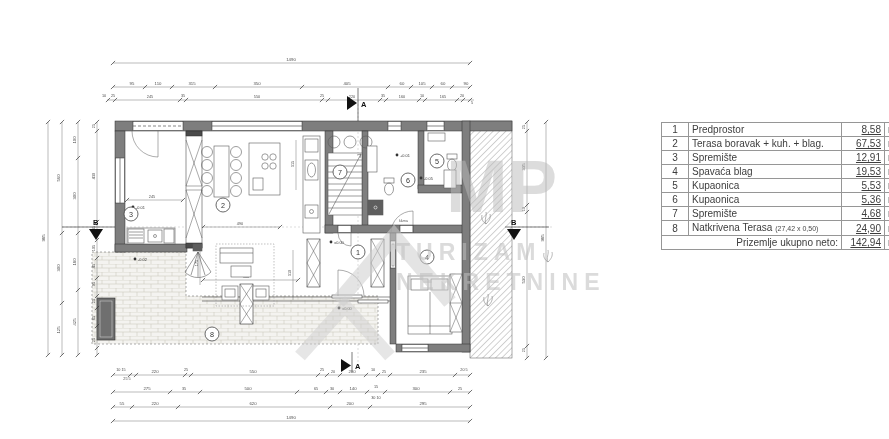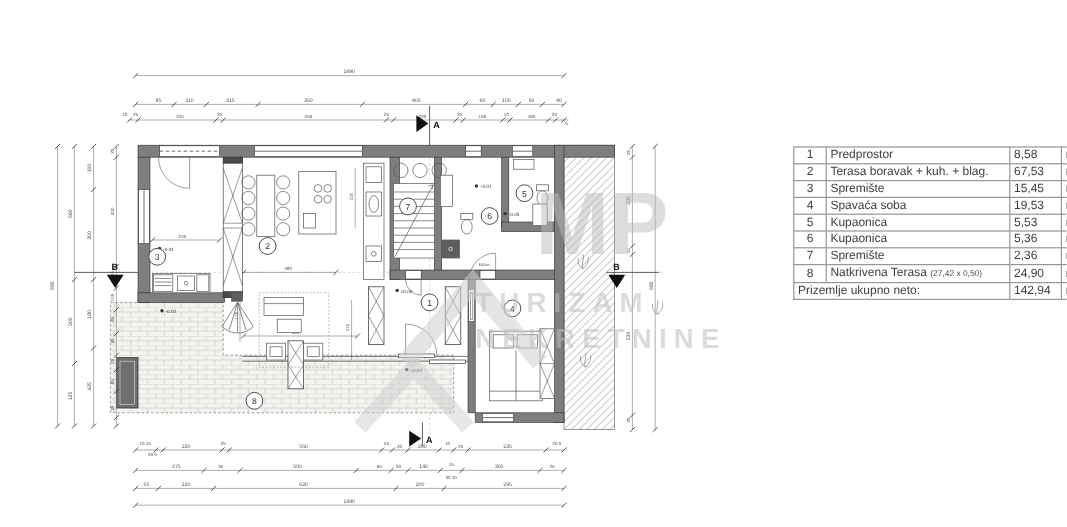--- a/index.html
+++ b/index.html
@@ -6,23 +6,23 @@
   #page{position:relative;width:889px;height:439px;background:#ffffff;overflow:hidden;
         font-family:"Liberation Sans",sans-serif;}
   svg{font-family:"Liberation Sans",sans-serif;}
   
   .table-wrap{position:absolute;left:661px;top:122px;width:224px;}
   table.areas{border-collapse:collapse;width:100%;table-layout:fixed;background:#fff;}
   table.areas td{border:1px solid #969696;font-size:10px;height:13px;padding:0 3px;
                  color:#3d3d3d;white-space:nowrap;overflow:hidden;line-height:13px;}
   td.c-num{text-align:center;width:20px;}
   td.c-name{width:146px;}
-  td.c-area{width:36px;text-align:left;}
+  td.c-area{width:36px;text-align:right;text-decoration:underline;}
   td.c-unit{width:20px;font-size:9px;}
-  td.c-total{}
+  td.c-total{text-align:right;}
   .note{font-size:7px;color:#4a4a4a;}
   
   .dim{font-size:4.3px;fill:#4d4d4d;}
   .dimS{font-size:3.8px;fill:#4d4d4d;}
   .lvl{font-size:3.9px;fill:#3a3a3a;}
   .roomnum{font-size:7.2px;fill:#333;}
   .sect{font-size:7.5px;fill:#111;font-weight:bold;}
   .tiny{font-size:3.5px;fill:#555;}
   .wmBig{font-size:74px;font-weight:bold;fill:rgba(185,185,185,0.5);}
   .wmTxt{font-size:23px;font-weight:bold;fill:rgba(190,190,190,0.55);letter-spacing:6px;}
@@ -503,45 +503,45 @@
       </tr>
       <tr>
         <td class="c-num">2</td>
         <td class="c-name">Terasa boravak + kuh. + blag.</td>
         <td class="c-area">67,53</td>
         <td class="c-unit">m²</td>
       </tr>
       <tr>
         <td class="c-num">3</td>
         <td class="c-name">Spremište</td>
-        <td class="c-area">15,45</td>
+        <td class="c-area">12,91</td>
         <td class="c-unit">m²</td>
       </tr>
       <tr>
         <td class="c-num">4</td>
-        <td class="c-name">Spavaća soba</td>
+        <td class="c-name">Spavaća blag</td>
         <td class="c-area">19,53</td>
         <td class="c-unit">m²</td>
       </tr>
       <tr>
         <td class="c-num">5</td>
         <td class="c-name">Kupaonica</td>
         <td class="c-area">5,53</td>
         <td class="c-unit">m²</td>
       </tr>
       <tr>
         <td class="c-num">6</td>
         <td class="c-name">Kupaonica</td>
         <td class="c-area">5,36</td>
         <td class="c-unit">m²</td>
       </tr>
       <tr>
         <td class="c-num">7</td>
         <td class="c-name">Spremište</td>
-        <td class="c-area">2,36</td>
+        <td class="c-area">4,68</td>
         <td class="c-unit">m²</td>
       </tr>
       <tr>
         <td class="c-num">8</td>
         <td class="c-name"><span>Natkrivena Terasa</span> <span class="note">(27,42 x 0,50)</span></td>
         <td class="c-area">24,90</td>
         <td class="c-unit">m²</td>
       </tr>
       <tr>
         <td class="c-total" colspan="2">Prizemlje ukupno neto:</td>

